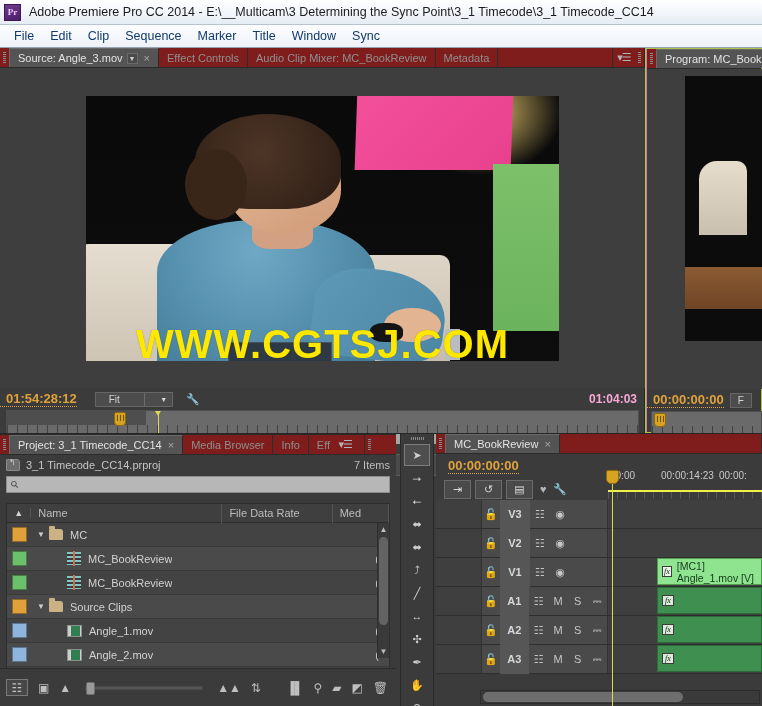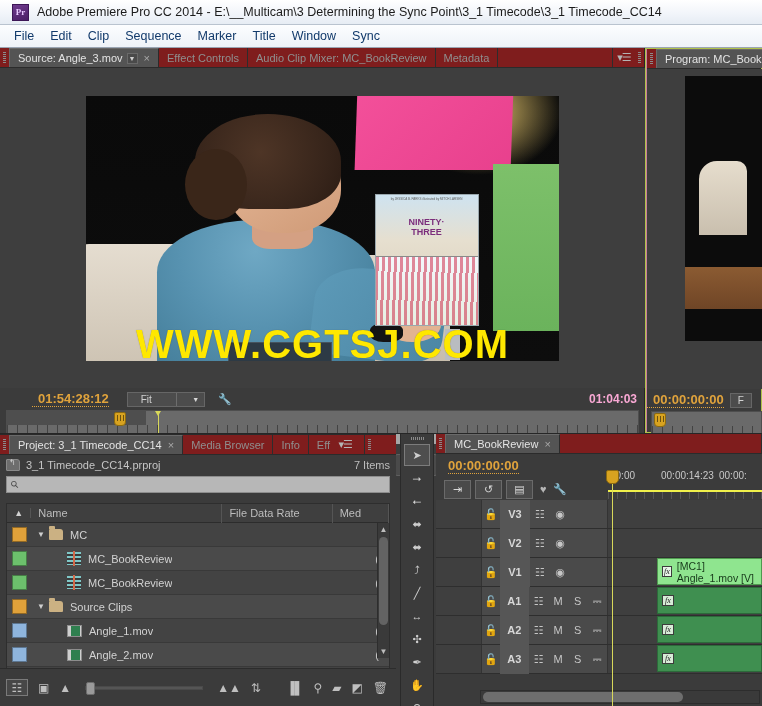--- a/index.html
+++ b/index.html
@@ -20,21 +20,20 @@
     border-bottom:1px solid #b9c3cf;
     display:flex; align-items:center; padding-left:4px;
   }
   .pr-logo {
     width:17px; height:17px; flex:none;
     background:linear-gradient(160deg,#6f3b8e,#4b1e66);
     border:1px solid #3d1656;
     color:#e9c8ff; font-size:9px; font-weight:bold;
     display:flex; align-items:center; justify-content:center;
     font-family:"Liberation Serif", serif;
-    margin-left:8px;
   }
   .title-text {
     margin-left:8px; color:#1b1b1b; font-size:12.5px;
     white-space:nowrap; overflow:hidden;
   }
 
   
   .menubar {
     position:absolute; left:0; top:25px; width:762px; height:23px;
     background:linear-gradient(180deg,#fcfdff 0%,#eef2f8 100%);
@@ -190,21 +189,21 @@
     background:#b9bcc0;
   }
   .tablet {
     position:absolute; left:30%; top:93%; width:22%; height:10%;
     background:#2d3a45; border:1px solid #46535e;
   }
 
   
   .src-tc-row {
     position:absolute; left:0; top:340px; width:645px; height:22px;
-    display:flex; align-items:center;padding-left:32px;
+    display:flex; align-items:center;
   }
   .tc-yellow {
     color:#e0a33c; font-size:13px; font-weight:bold;
     font-family:"Liberation Sans",sans-serif;
     padding-left:6px; border-bottom:1px dotted #e0a33c; line-height:15px;
   }
   .fit-select {
     margin-left:18px; width:78px; height:15px;
     background:#4c4c4c; border:1px solid #666;
     display:flex; align-items:center; font-size:10px; color:#d2d2d2;gap:11px;
@@ -610,29 +609,20 @@
         <div class="chair"></div>
         <div class="chair2"></div>
         <div class="person-body"></div>
         <div class="person-arm"></div>
         <div class="person-neck"></div>
         <div class="person-face"></div>
         <div class="person-hair"></div>
         <div class="person-hair2"></div>
         <div class="person-hand"></div>
         <div class="watch"></div>
-        <div class="book">
-          <div class="bk-sub">by JESSICA B. PARKS  illustrated by MITCH LARSEN</div>
-          <div class="bk-title">
-            <span>NINETY·</span><br>
-            <span>THREE</span>
-          </div>
-          <div class="bk-wire"></div>
-          <div class="bk-lines"></div>
-        </div>
         <div class="vid-stand"></div>
         <div class="tablet"></div>
       </div>
     </div>
 
     <div class="src-tc-row">
       <div class="tc-yellow">01:54:28:12</div>
       <div class="fit-select">
         <span class="lbl">Fit</span>
         <span class="sep"></span>

